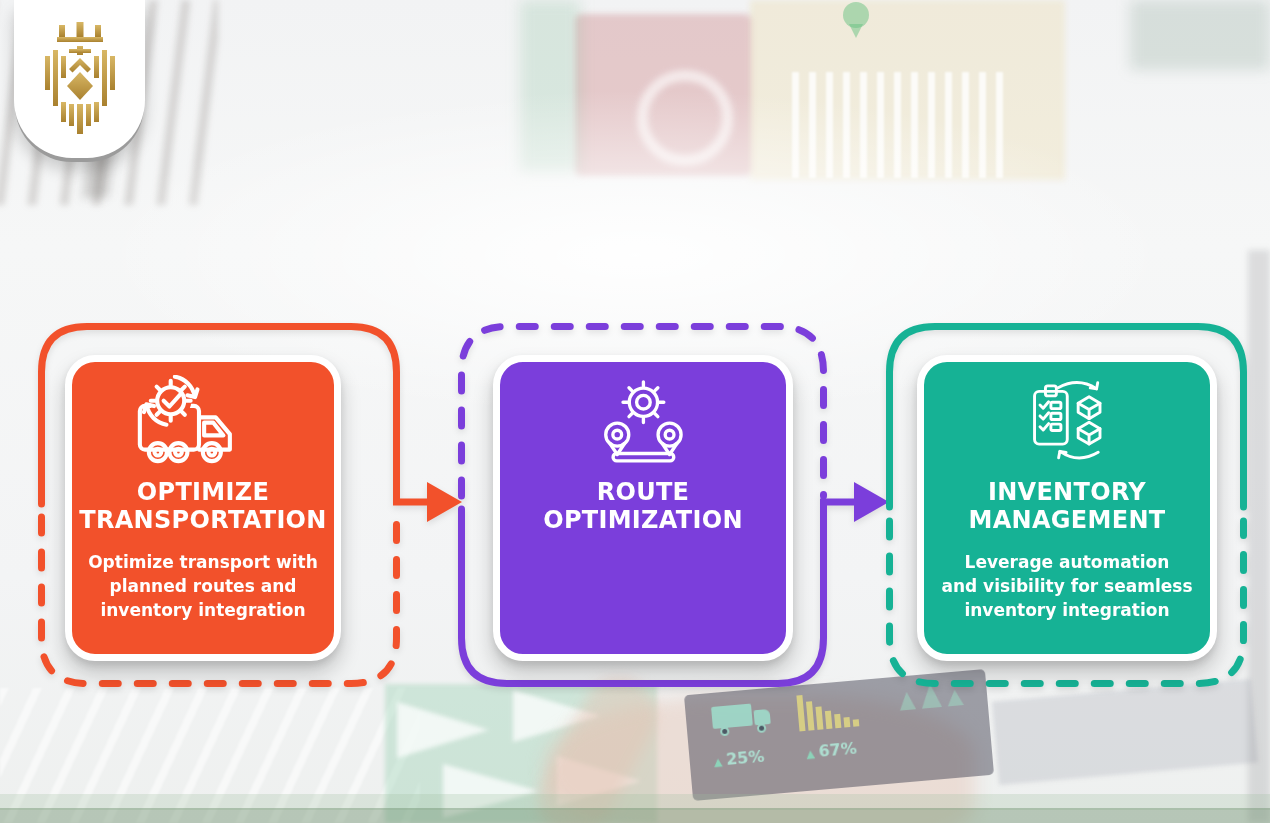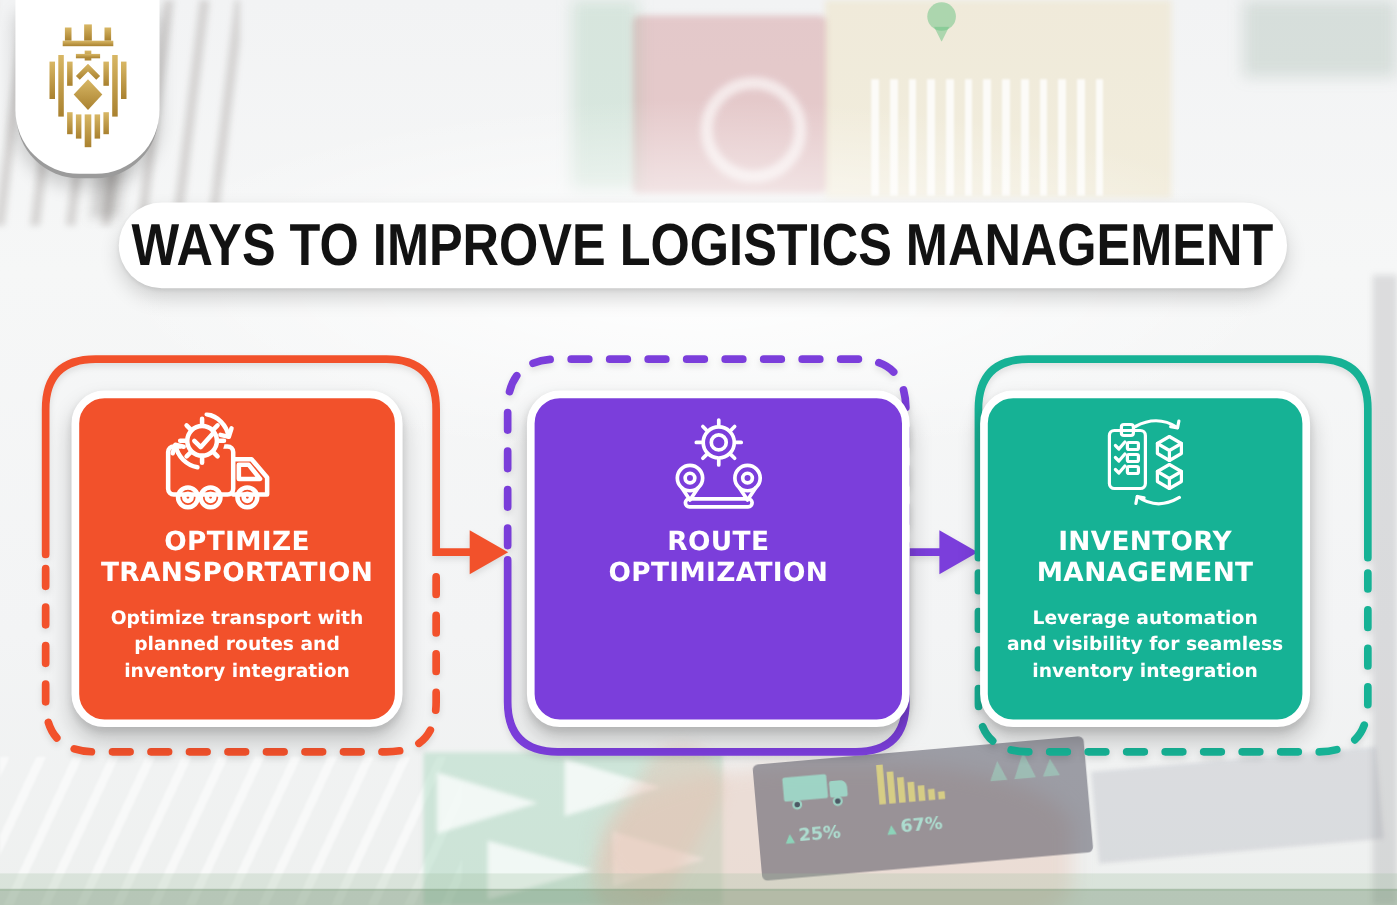--- a/index.html
+++ b/index.html
@@ -79,23 +79,23 @@
     letter-spacing:0;color:#121212;transform:scaleX(.85);white-space:nowrap;}
 
   
   .flow-svg{position:absolute;left:0;top:0;width:1270px;height:823px;
     filter:drop-shadow(0 3px 3px rgba(0,0,0,.10));}
 
   
   .card{position:absolute;top:355px;height:306px;border:7px solid #fff;border-radius:30px;
     box-shadow:0 12px 20px rgba(25,25,25,.22),0 4px 7px rgba(25,25,25,.10);
     display:flex;flex-direction:column;align-items:center;color:#fff;text-align:center;}
-  .card-1{left:65px;width:301px;background:#F2512B;}
-  .card-2{left:479px;width:348px;background:#7B3EDB;}
-  .card-3{left:891px;width:300px;background:#16B295;}
+  .card-1{left:65px;width:276px;background:#F2512B;}
+  .card-2{left:493px;width:300px;background:#7B3EDB;}
+  .card-3{left:917px;width:300px;background:#16B295;}
   .card .icon{margin-top:12px;height:92px;display:flex;align-items:center;justify-content:center;}
   .card .icon svg{height:90px;}
   .card h3{margin:12px 0 0;font-size:24px;font-weight:700;line-height:1.17;letter-spacing:.3px;
     white-space:pre-line;}
   .card p{margin:16px 16px 0;font-size:17px;font-weight:700;line-height:1.42;white-space:pre-line;}
   .ic{stroke:#fff;stroke-width:3.2;fill:none;stroke-linecap:round;stroke-linejoin:round;}
 </style>
 </head>
 <body>
 
@@ -183,23 +183,20 @@
         <rect x="54" y="80" width="5" height="20"></rect>
         <polygon points="40,36 51,47 47.5,50.5 40,43 32.5,50.5 29,47"></polygon>
         <polygon points="40,50 53,64 40,78 27,64"></polygon>
         <rect x="37" y="82" width="6" height="30"></rect>
         <rect x="29" y="82" width="5" height="22"></rect>
         <rect x="46" y="82" width="5" height="22"></rect>
       </g>
     </svg>
   </div>
 
-  <div class="banner">
-    <h1>WAYS TO IMPROVE LOGISTICS MANAGEMENT</h1>
-  </div>
 
   <svg class="flow-svg" viewBox="0 0 1270 823">
     <g fill="none" stroke-linecap="round">
       <g stroke="#F2512B" stroke-width="7">
         <path d="M 41.5 504 L 41.5 372 Q 41.5 326.5 87 326.5 L 351 326.5 Q 396.5 326.5 396.5 372 L 396.5 502 L 430 502"></path>
         <path d="M 41.5 517 L 41.5 638 Q 41.5 683.5 87 683.5 L 351 683.5 Q 396.5 683.5 396.5 638 L 396.5 517" stroke-dasharray="16 19"></path>
       </g>
       <polygon points="427,482 427,522 462,502" fill="#F2512B" stroke="none"></polygon>
       <g stroke="#7B3EDB" stroke-width="7">
         <path d="M 461.5 496 L 461.5 372 Q 461.5 326.5 507 326.5 L 778 326.5 Q 823.5 326.5 823.5 372 L 823.5 496" stroke-dasharray="16 19"></path>

